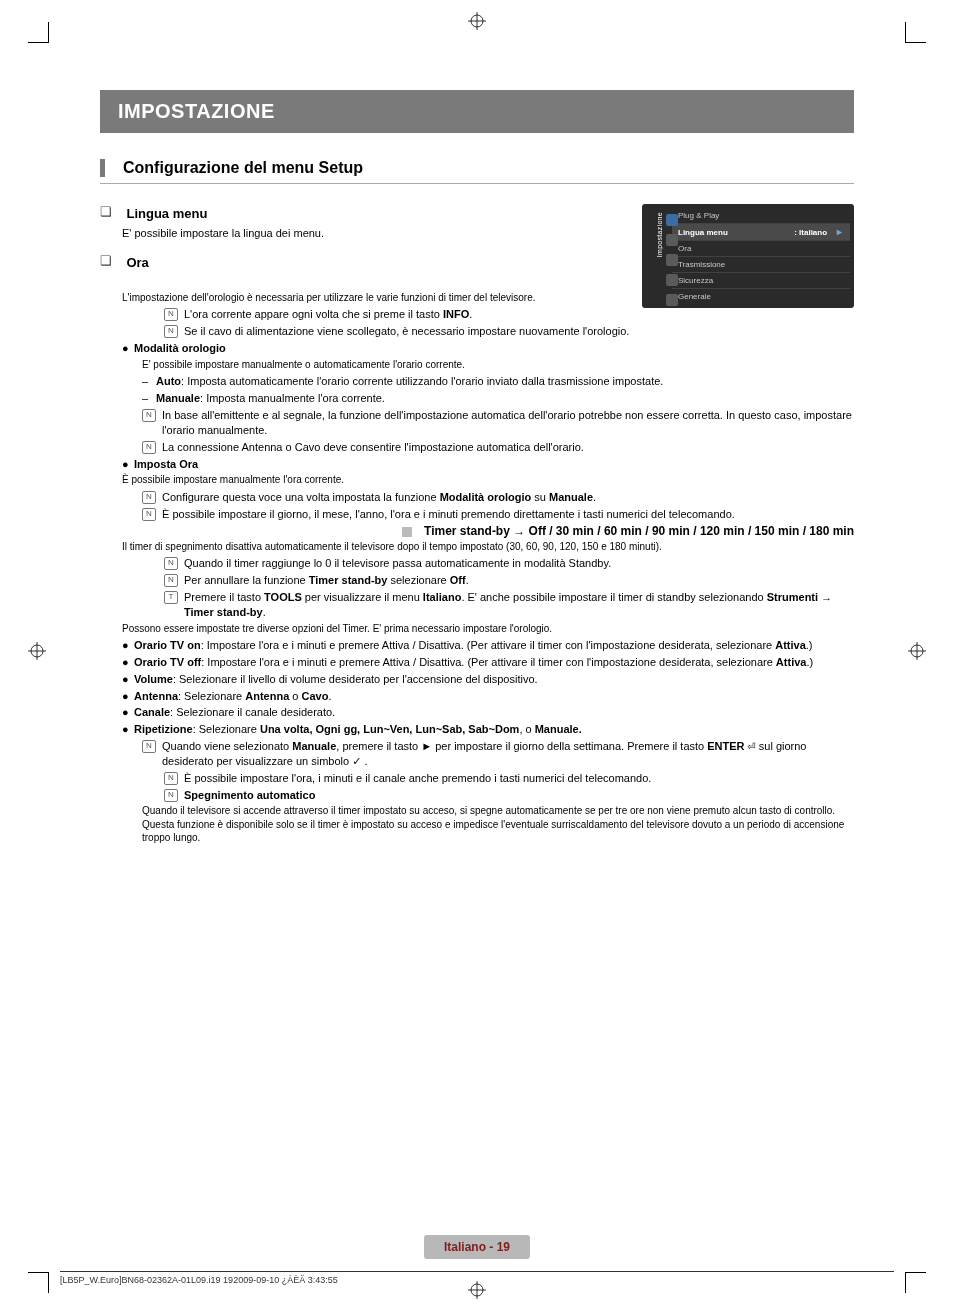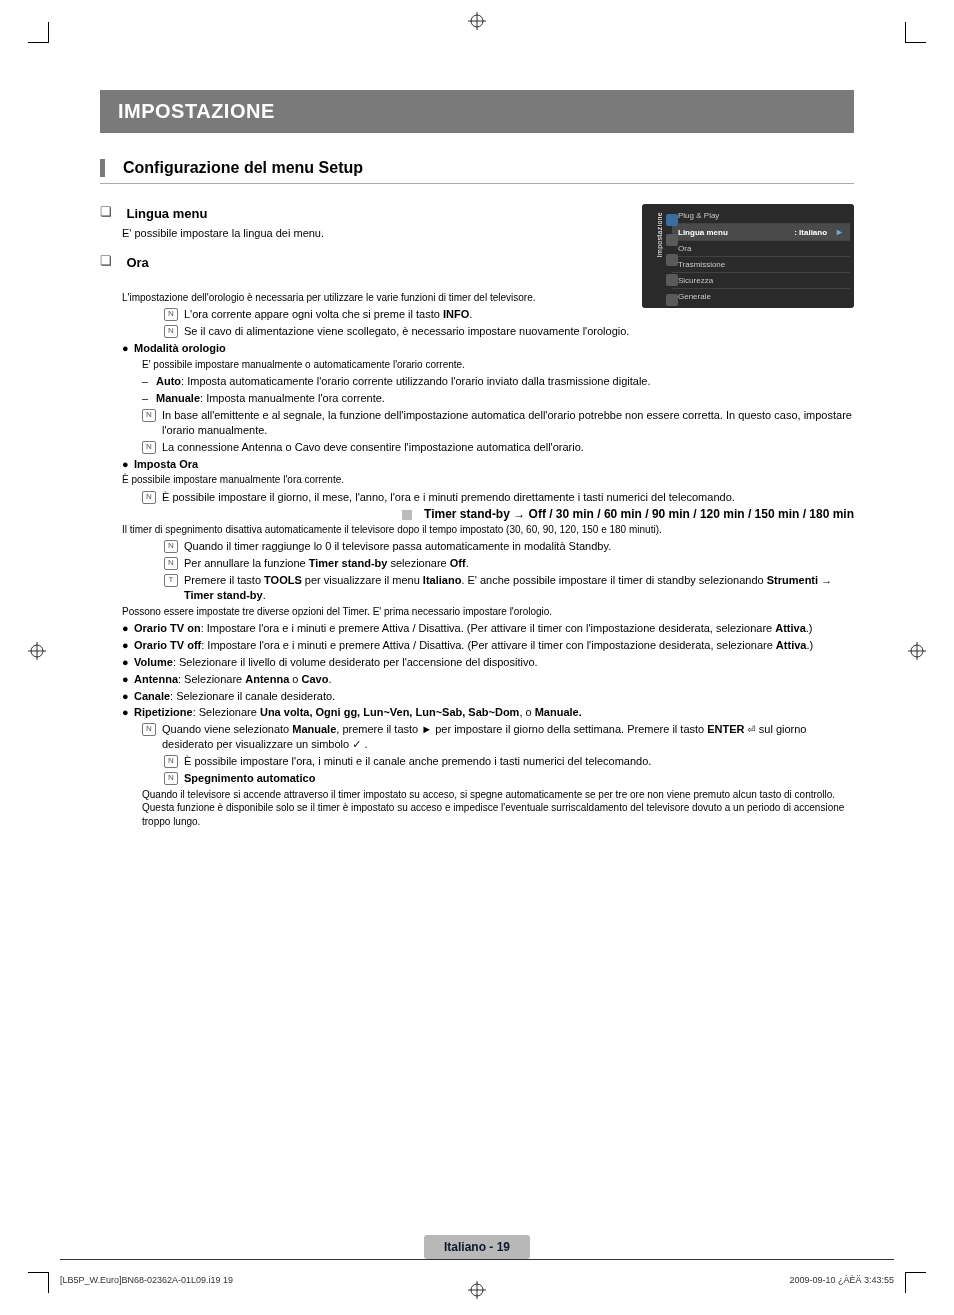--- a/index.html
+++ b/index.html
@@ -212,37 +212,37 @@
     font-weight: bold;
   }
   .osd-row.hl .r { display: flex; align-items: center; gap: 8px; color: #fff; }
   .osd-arrow { color: #6aa9e6; font-size: 9px; }
   .footer-page {
     position: absolute;
     bottom: 56px;
     left: 50%;
     transform: translateX(-50%);
     background: #b8b8b8;
-    color: #0f172a;
+    color: #7f1d1d;
     font-weight: bold;
     font-size: 12px;
     padding: 5px 20px;
     border-radius: 3px;
   }
   .footer-line {
     position: absolute;
     bottom: 30px;
     left: 60px;
     right: 60px;
     border-top: 0.5px solid #333;
     font-size: 9px;
     color: #333;
     display: flex;
-    justify-content: space-between;
-    padding-top: 15px;
+    justify-content: flex-start;
+    padding-top: 3px;
   }
   .cross-svg { width: 18px; height: 18px; }
   .right-play { font-size:10px; }
 </style>
 </head>
 <body>
 
 <div class="crop-mark crop-tl"></div>
 <div class="crop-mark crop-tr"></div>
 <div class="crop-mark crop-bl"></div>
@@ -341,40 +341,44 @@
       <span class="txt">Se il cavo di alimentazione viene scollegato, è necessario impostare nuovamente l'orologio.</span>
     </div>
 
     <div class="bullet-line">
       <span class="bullet-dot">●</span>
       <span class="txt bold">Modalità orologio</span>
     </div>
     <div class="para" style="margin-left:42px">E' possibile impostare manualmente o automaticamente l'orario corrente.</div>
     <div class="dash-line">
       <span class="dash">–</span>
-      <span class="txt"><span class="bold">Auto</span><span>: Imposta automaticamente l'orario corrente utilizzando l'orario inviato dalla trasmissione digitale.</span></span>
+      <span class="txt"><span class="bold">Auto</span><span>: Imposta automaticamente l'orario corrente utilizzando l'orario inviato dalla trasmissione impostate.</span></span>
     </div>
     <div class="dash-line">
       <span class="dash">–</span>
       <span class="txt"><span class="bold">Manuale</span><span>: Imposta manualmente l'ora corrente.</span></span>
     </div>
     <div class="note-line2">
       <span class="icon-note"></span>
       <span class="txt">In base all'emittente e al segnale, la funzione dell'impostazione automatica dell'orario potrebbe non essere corretta. In questo caso, impostare l'orario manualmente.</span>
     </div>
     <div class="note-line2">
       <span class="icon-note"></span>
       <span class="txt">La connessione Antenna o Cavo deve consentire l'impostazione automatica dell'orario.</span>
     </div>
 
     <div class="bullet-line">
       <span class="bullet-dot">●</span>
       <span class="txt bold">Imposta Ora</span>
     </div>
     <div class="para" style="">È possibile impostare manualmente l'ora corrente.</div>
+    <div class="note-line2">
+      <span class="icon-note"></span>
+      <span class="txt"><span>Configurare questa voce una volta impostata la funzione </span><span class="bold">Modalità orologio</span><span> su </span><span class="bold">Manuale</span><span>.</span></span>
+    </div>
     <div class="note-line2">
       <span class="icon-note"></span>
       <span class="txt">È possibile impostare il giorno, il mese, l'anno, l'ora e i minuti premendo direttamente i tasti numerici del telecomando.</span>
     </div>
 
     <div class="sq-item">
       <span class="sq-mark"></span>
       <span class="sq-title">Timer stand-by  →  Off / 30 min / 60 min / 90 min / 120 min / 150 min / 180 min</span>
     </div>
     <div class="para">Il timer di spegnimento disattiva automaticamente il televisore dopo il tempo impostato (30, 60, 90, 120, 150 e 180 minuti).</div>

